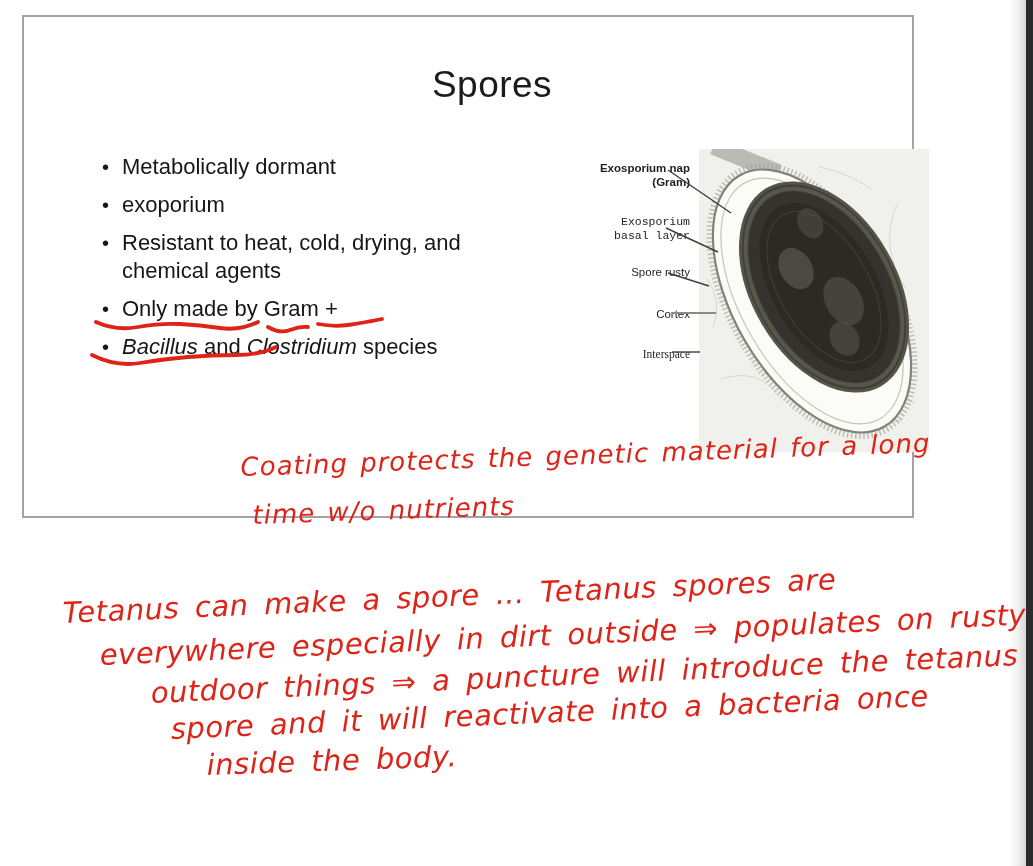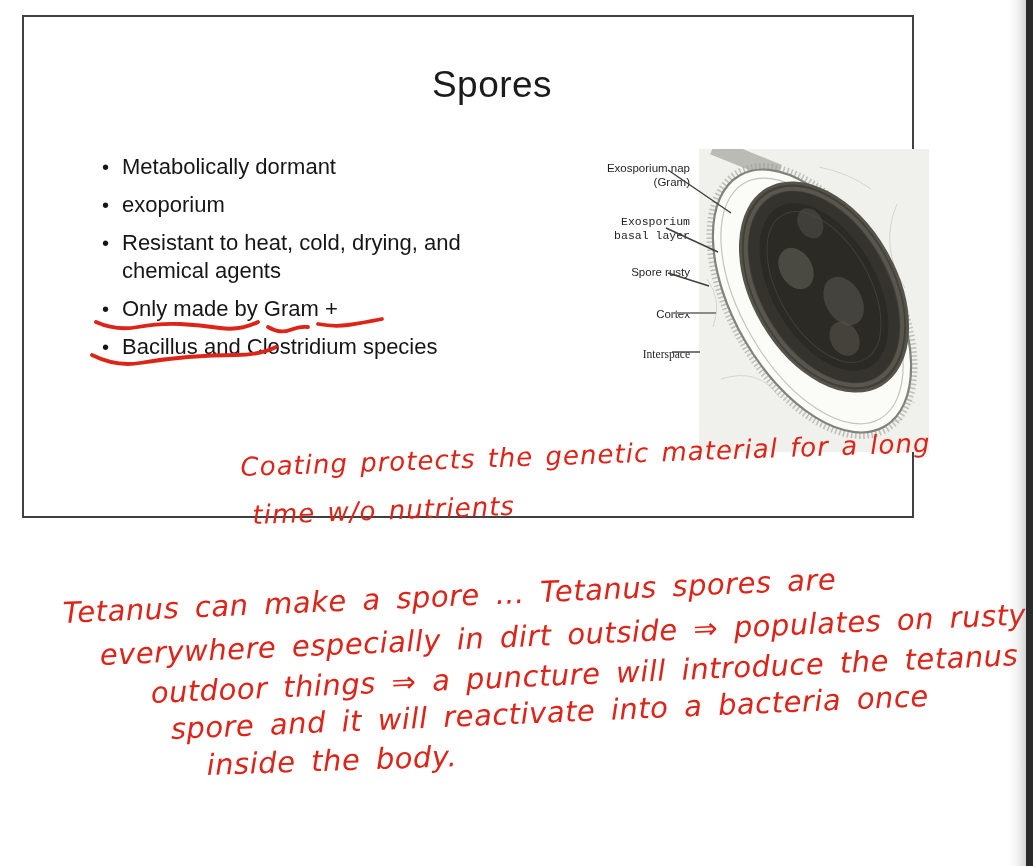--- a/index.html
+++ b/index.html
@@ -3,35 +3,35 @@
 <meta charset="utf-8">
 <style>
   html,body{margin:0;padding:0;background:#ffffff;}
   .page{
     position:relative;width:1033px;height:866px;overflow:hidden;background:#ffffff;
     font-family:"Liberation Sans",sans-serif;
   }
   
   .slide{
     position:absolute;left:22px;top:15px;width:892px;height:503px;
-    border:2px solid #404040;box-sizing:border-box;background:#ffffff;
+    border:2px solid #a3a3a3;box-sizing:border-box;background:#ffffff;
   }
   .slide-title{
     position:absolute;left:22px;top:47px;width:892px;text-align:center;
     font-size:37px;color:#1b1b1b;letter-spacing:.5px;
   }
   ul.bullets{
     position:absolute;left:76px;top:136px;width:478px;margin:0;padding:0;list-style:none;
   }
   ul.bullets li{
     position:relative;padding-left:22px;margin:0 0 10px 0;
     font-size:22px;line-height:28px;color:#161616;
   }
   ul.bullets li .dot{position:absolute;left:2px;top:0;font-size:20px;}
-  .it{}
+  .it{font-style:italic;}
   
   .fig-label{
     position:absolute;left:500px;width:166px;text-align:right;
     font-size:11.5px;line-height:13.5px;color:#1f1f1f;
   }
   
   .em-img{position:absolute;left:675px;top:132px;}
   
   .overlay{position:absolute;left:0;top:0;pointer-events:none;}
   
@@ -103,21 +103,21 @@
         <ellipse rx="52" ry="92" fill="#2b2a25"></ellipse>
         <ellipse rx="45" ry="83" fill="none" stroke="#4a4940" stroke-width="1" opacity="0.7"></ellipse>
         <ellipse cx="-15" cy="-30" rx="16" ry="22" fill="#52514a" opacity="0.8"></ellipse>
         <ellipse cx="10" cy="22" rx="18" ry="26" fill="#504f47" opacity="0.7"></ellipse>
         <ellipse cx="-8" cy="55" rx="14" ry="18" fill="#55544b" opacity="0.6"></ellipse>
         <ellipse cx="20" cy="-62" rx="12" ry="16" fill="#504f48" opacity="0.6"></ellipse>
       </g>
     </svg>
 
     <div id="figure-labels">
-        <div class="fig-label" style="top: 145px;">
+        <div class="fig-label" style="top: 145px; font-weight: bold;">
           <div>Exosporium nap</div>
           <div>(Gram)</div>
         </div>
         <div class="fig-label" style="top: 198px; font-family: Liberation Mono, monospace;">
           <div>Exosporium</div>
           <div>basal layer</div>
         </div>
         <div class="fig-label" style="top: 249px;">
           <div>Spore rusty</div>
         </div>

